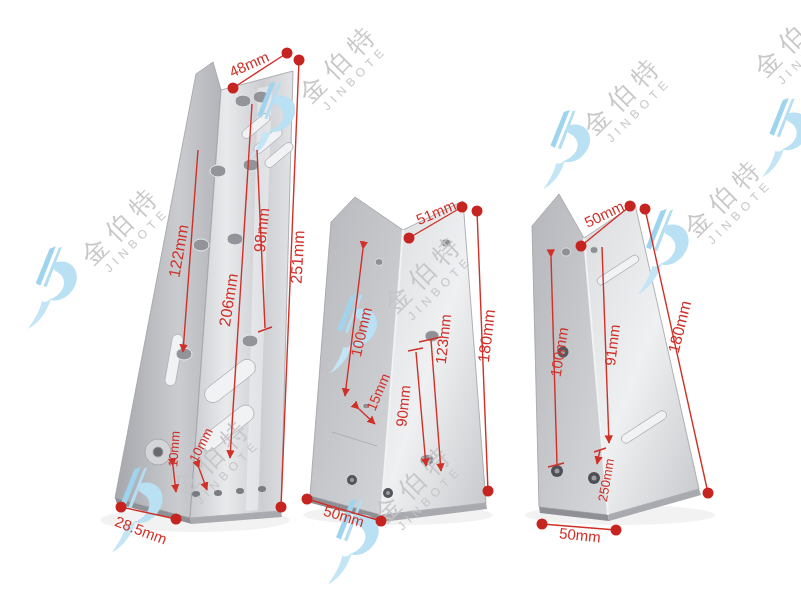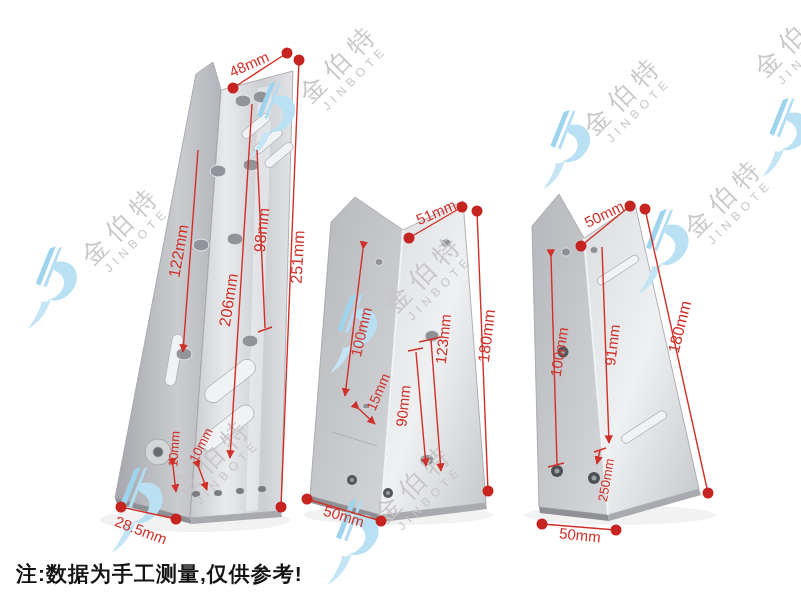--- a/index.html
+++ b/index.html
@@ -293,14 +293,13 @@
     <span class="dim" style="left:344px;top:516px;--r:17deg;font-size:15px">50mm</span>
 
     <span class="dim" style="left:604px;top:214px;--r:-26deg;font-size:15px">50mm</span>
     <span class="dim" style="left:680px;top:327px;--r:-76deg;font-size:16px">180mm</span>
     <span class="dim" style="left:559px;top:352px;--r:-81deg;font-size:15px">100mm</span>
     <span class="dim" style="left:612px;top:345px;--r:-83deg;font-size:15px">91mm</span>
     <span class="dim" style="left:606px;top:480px;--r:-80deg;font-size:13px">250mm</span>
     <span class="dim" style="left:580px;top:535px;--r:6deg;font-size:15px">50mm</span>
   </div>
 
-  <div class="note">注:数据为手工测量,仅供参考!</div>
 </div>
 
 </body></html>

